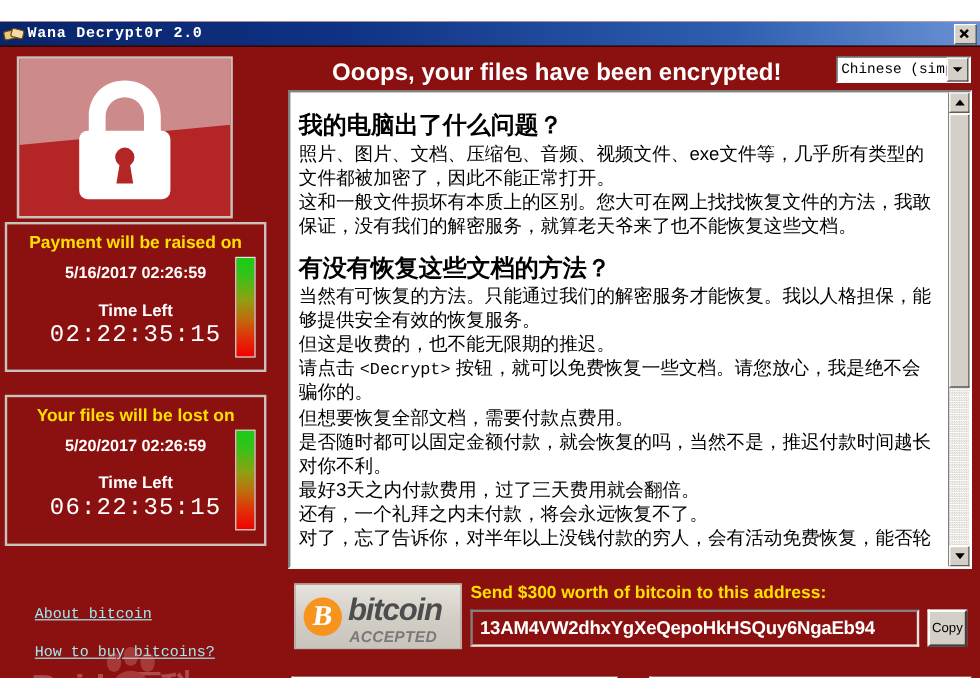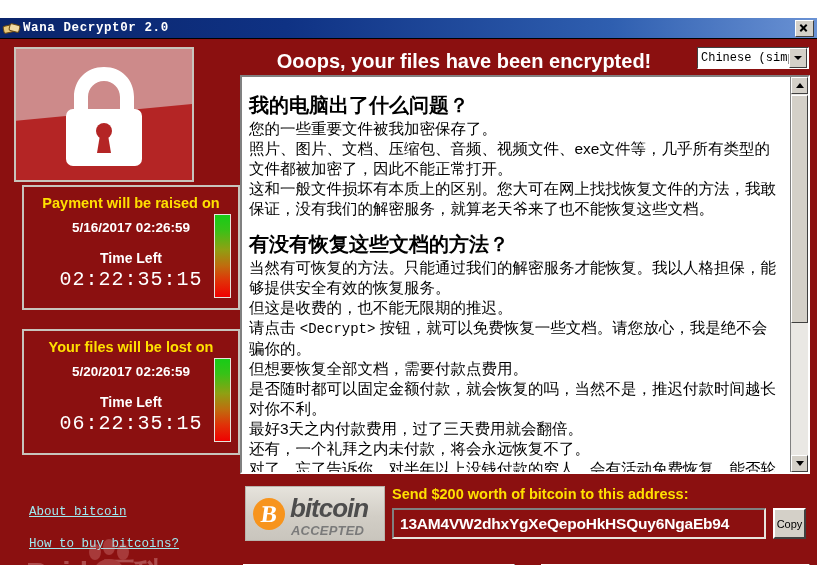--- a/index.html
+++ b/index.html
@@ -161,21 +161,21 @@
     position: absolute;
     left: 4px; top: 7px;
     border-left: 4px solid transparent;
     border-right: 4px solid transparent;
     border-top: 4px solid #000;
   }
 
   
   .timer-panel {
     position: absolute;
-    left: 22px;
+    left: 4px;
     width: 218px;
     border: 2px solid #c8c4bc;
     box-sizing: border-box;
     background: #8b1010;
     text-align: center;
   }
   .timer-panel.p1 { top: 146px; height: 125px; }
   .timer-panel.p2 { top: 290px; height: 126px; }
   .timer-title {
     color: #ffe000;
@@ -524,21 +524,20 @@
         <ellipse cx="13" cy="13" rx="6" ry="8" fill="#e79a9a"></ellipse>
         <ellipse cx="27" cy="8" rx="6" ry="8" fill="#e79a9a"></ellipse>
         <ellipse cx="41" cy="13" rx="6" ry="8" fill="#e79a9a"></ellipse>
         <ellipse cx="27" cy="33" rx="15" ry="13" fill="#e79a9a"></ellipse>
       </svg>
     </div>
 
     <div class="content-panel">
       <div class="content-inner">
         <div class="c-h">我的电脑出了什么问题？</div>
-        <div class="c-p">您的一些重要文件被我加密保存了。</div>
         <div class="c-p">照片、图片、文档、压缩包、音频、视频文件、exe文件等，几乎所有类型的</div>
         <div class="c-p">文件都被加密了，因此不能正常打开。</div>
         <div class="c-p">这和一般文件损坏有本质上的区别。您大可在网上找找恢复文件的方法，我敢</div>
         <div class="c-p">保证，没有我们的解密服务，就算老天爷来了也不能恢复这些文档。</div>
         <div class="c-gap"></div>
         <div class="c-h">有没有恢复这些文档的方法？</div>
         <div class="c-p">当然有可恢复的方法。只能通过我们的解密服务才能恢复。我以人格担保，能</div>
         <div class="c-p">够提供安全有效的恢复服务。</div>
         <div class="c-p">但这是收费的，也不能无限期的推迟。</div>
         <div class="c-p"><span>请点击 </span><span class="mono-inline">&lt;Decrypt&gt;</span><span> 按钮，就可以免费恢复一些文档。请您放心，我是绝不会</span></div>
@@ -558,21 +557,21 @@
     </div>
 
     <div class="pay-strip">
       <div class="btc-logo">
         <div class="btc-coin">
           <span>B</span>
         </div>
         <div class="btc-word">bitcoin</div>
         <div class="btc-sub">ACCEPTED HERE</div>
       </div>
-      <div class="pay-headline">Send $200 worth of bitcoin to this address:</div>
+      <div class="pay-headline">Send $300 worth of bitcoin to this address:</div>
       <div class="addr-field">
         <div class="addr-text">13AM4VW2dhxYgXeQepoHkHSQuy6NgaEb94</div>
       </div>
       <div class="copy-btn">Copy</div>
     </div>
 
     <div class="btn-big btn-check">Check Payment</div>
     <div class="btn-big btn-decrypt">Decrypt</div>
 
   </div>

